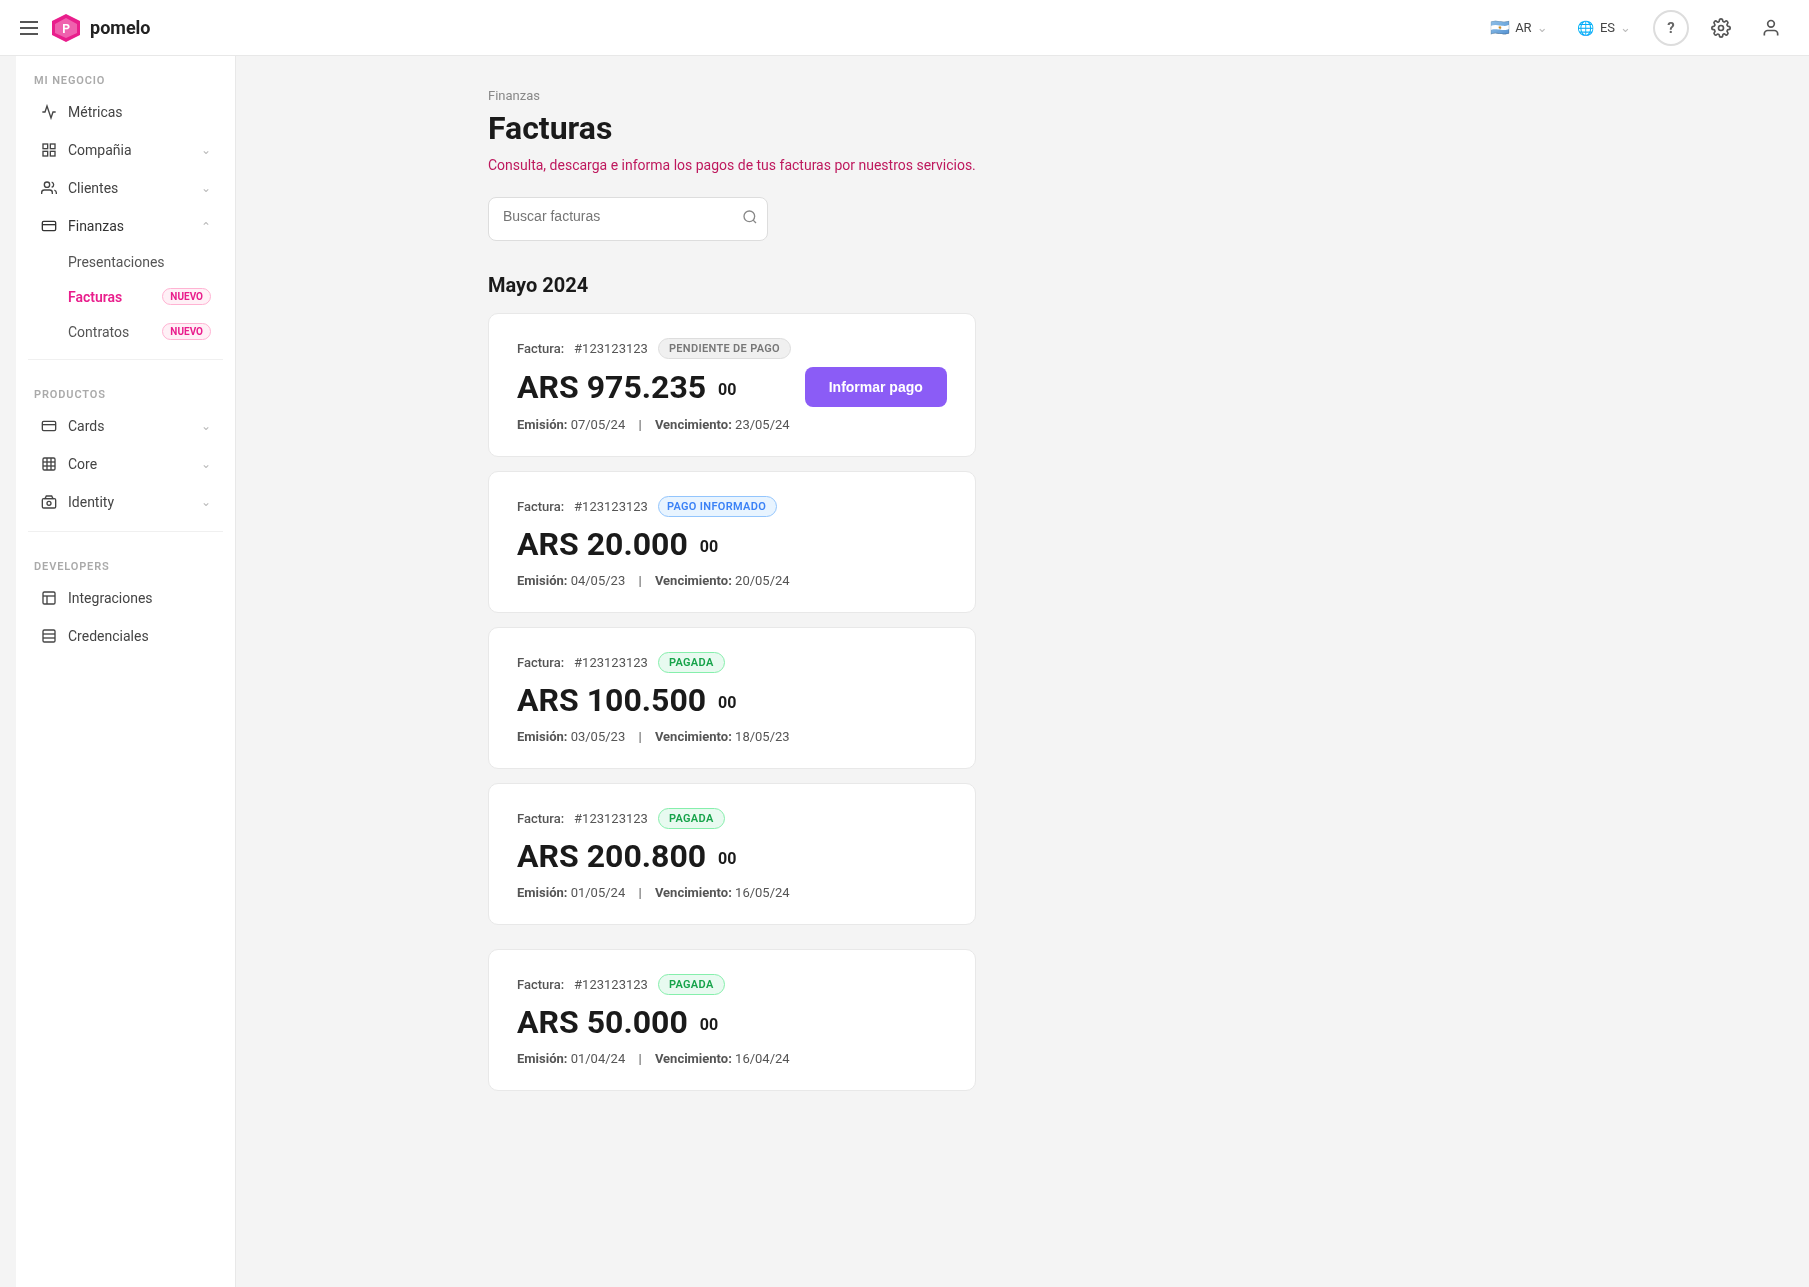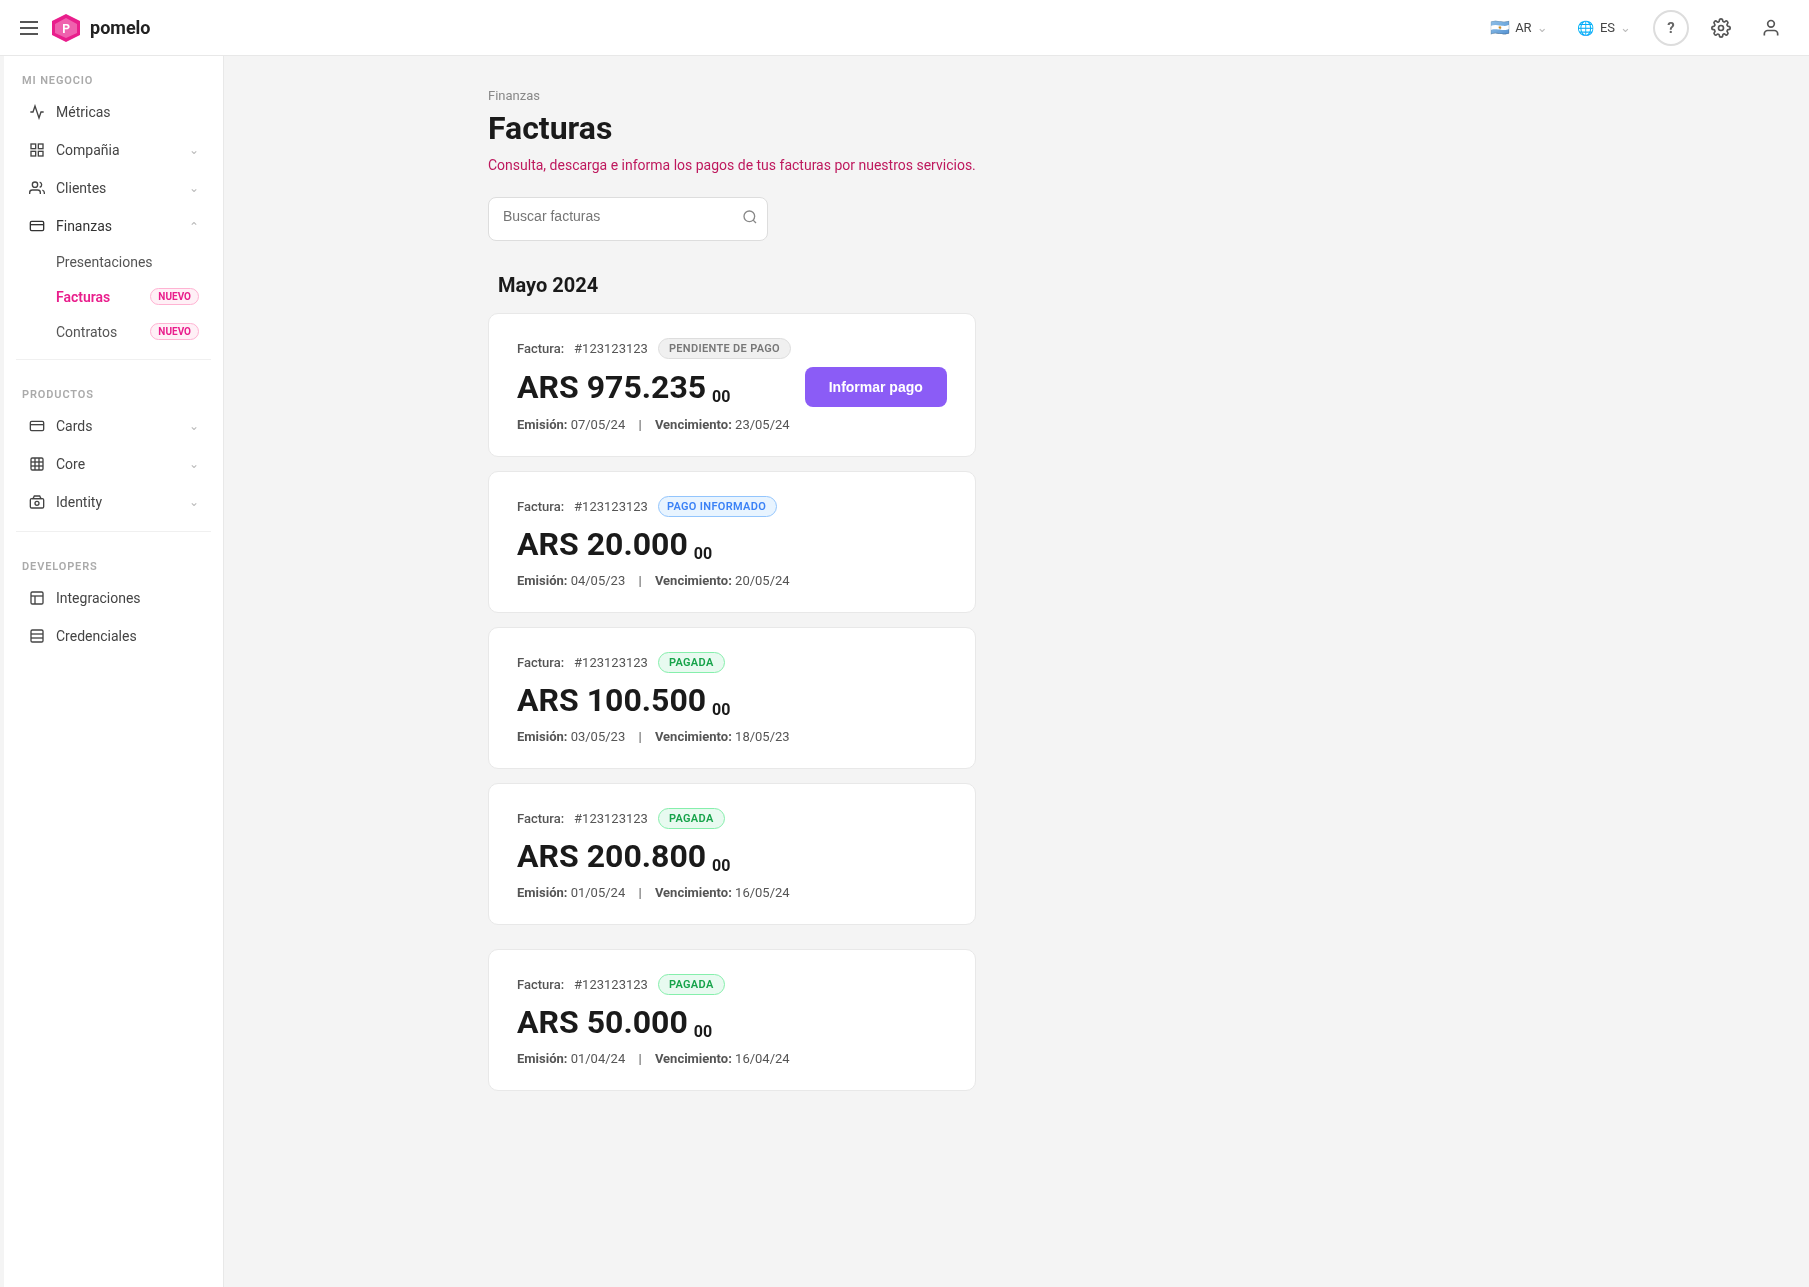--- a/index.html
+++ b/index.html
@@ -87,21 +87,21 @@
       padding: 4px 8px; border-radius: 6px;
     }
     .flag { font-size: 16px; }
     .topbar-icon {
       width: 36px; height: 36px;
       border-radius: 50%;
       display: flex; align-items: center; justify-content: center;
       cursor: pointer; color: #555;
       font-size: 18px;
     }
-    .sidebar { margin-top: 56px; height: calc(100vh - 56px); position: fixed; top: 0; left: 4px; }
+    .sidebar { margin-top: 56px; height: calc(100vh - 56px); position: fixed; top: 0; left: 16px; }
     .main-content {
       margin-left: 220px;
       flex: 1;
       overflow-y: auto;
       padding: 32px 48px;
       background: #f4f4f4;
     }
 
     
     .breadcrumb { font-size: 13px; color: #888; margin-bottom: 6px; }
@@ -123,21 +123,21 @@
       background: #fff;
       outline: none;
       color: #444;
     }
     .search-icon-btn {
       position: absolute; right: 10px; top: 50%; transform: translateY(-50%);
       background: none; border: none; cursor: pointer; color: #888; font-size: 16px;
     }
 
     
-    .section-title { font-size: 20px; font-weight: 700; color: #1a1a1a; margin-bottom: 16px; margin-left: 10px; }
+    .section-title { font-size: 20px; font-weight: 700; color: #1a1a1a; margin-bottom: 16px; }
 
     
     .invoice-card {
       background: #fff;
       border-radius: 10px;
       padding: 24px 28px;
       margin-bottom: 14px;
       border: 1px solid #e8e8e8;
     }
     .invoice-card-top { display: flex; align-items: center; gap: 10px; margin-bottom: 8px; }
@@ -150,21 +150,21 @@
       padding: 3px 10px;
       letter-spacing: 0.03em;
     }
     .status-pending { background: #f0f0f0; color: #777; border: 1px solid #ddd; }
     .status-informed { background: #e8f4ff; color: #3b82f6; border: 1px solid #93c5fd; padding-left: 8px; }
     .status-paid { background: #e8faf0; color: #16a34a; border: 1px solid #86efac; }
 
     .invoice-amount-row { display: flex; align-items: center; justify-content: space-between; margin-bottom: 10px; }
     .invoice-amount {
       font-size: 32px; font-weight: 700; color: #1a1a1a;
-      display: flex; align-items: flex-end; gap: 6px;
+      display: flex; align-items: center; gap: 12px;
     }
     .invoice-amount .cents { font-size: 16px; font-weight: 700; margin-top: 4px; }
     .invoice-meta { font-size: 13px; color: #888; }
     .invoice-meta span { color: #555; }
     .separator { margin: 0 10px; color: #ccc; }
 
     .btn-inform-pay {
       background: #8b5cf6;
       color: #fff;
       border: none;

